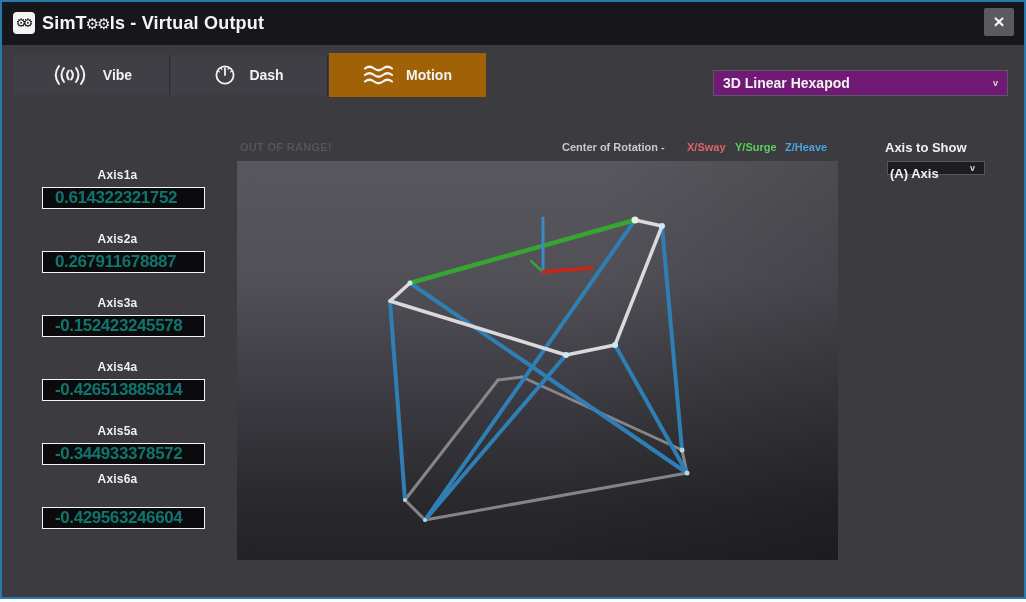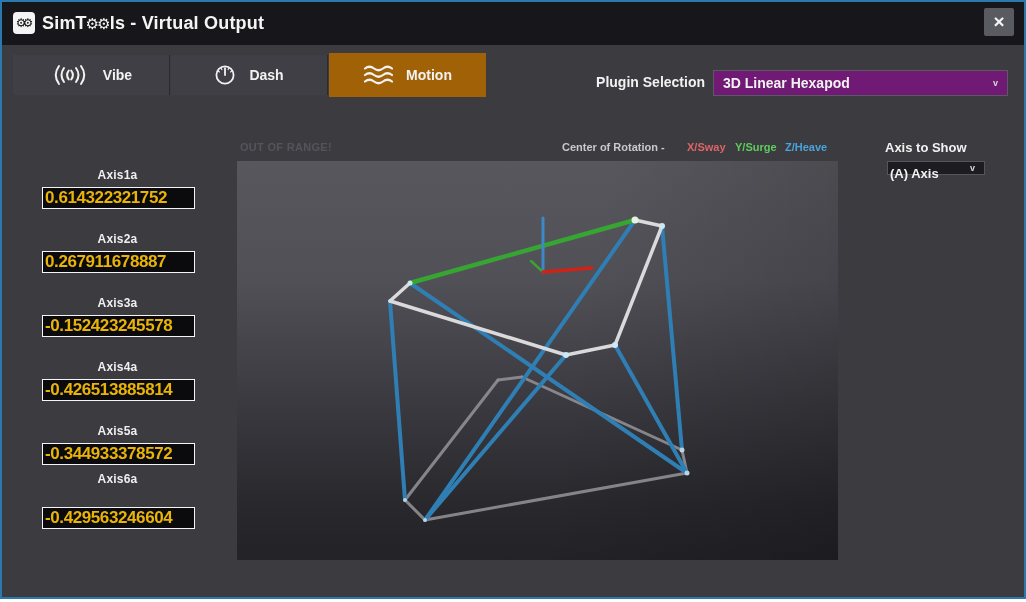--- a/index.html
+++ b/index.html
@@ -59,22 +59,22 @@
     position:absolute;right:9px;top:0;height:100%;display:flex;align-items:center;
     font-size:9px;color:#d8d8d8;font-weight:bold;
   }
   
   .axis-label{
     position:absolute;left:40px;width:151px;text-align:center;
     color:#f0f0f0;font-size:12px;font-weight:bold;letter-spacing:.2px;
   }
   .axis-box{
     position:absolute;left:40px;width:149px;height:20px;background:#0b0b0d;
-    border:1px solid #f5f5f5;color:#eab308;font-size:17px;font-weight:bold;
-    line-height:20px;letter-spacing:-0.4px;padding-left:2px;
+    border:1px solid #f5f5f5;color:#0f766e;font-size:17px;font-weight:bold;
+    line-height:20px;letter-spacing:-0.4px;padding-left:12px;
     white-space:nowrap;overflow:hidden;
   }
   
   .oor{position:absolute;left:238px;top:139px;font-size:11px;font-weight:bold;color:#54545b;letter-spacing:.3px;}
   .cor{position:absolute;left:560px;top:139px;font-size:11px;font-weight:bold;color:#c9c9cd;}
   .legend{position:absolute;top:139px;font-size:11px;font-weight:bold;}
   .lg0{left:685px;} .lg1{left:733px;} .lg2{left:783px;}
   .ats-label{position:absolute;left:883px;top:138px;width:102px;text-align:left;color:#f2f2f2;font-size:13px;font-weight:bold;}
   .axis-dd{left:885px;top:159px;width:98px;height:14px;background:#1d1d21;border-color:#55555b;font-size:13px;line-height:23px;padding-left:2px;}
   
@@ -129,21 +129,20 @@
     <span class="t-icon">
       <svg width="30" height="22" viewBox="0 0 30 22" fill="none" stroke="#f2f2f2" stroke-width="2.2" stroke-linecap="round">
         <path d="M2,5 q4.5,-3.5 9,0 t9,0 t9,0" transform="translate(0,-0.5)"></path>
         <path d="M2,11 q4.5,-3.5 9,0 t9,0 t9,0"></path>
         <path d="M2,17 q4.5,-3.5 9,0 t9,0 t9,0" transform="translate(0,0.5)"></path>
       </svg>
     </span>
     <span class="t-label">Motion</span>
   </div>
 
-  <div class="plugin-label">Plugin Selection</div>
   <div class="dropdown plugin-dd">
     <span>3D Linear Hexapod</span>
     <span class="chev">v</span>
   </div>
 
   <div class="axis-label" style="top:166px">Axis1a</div>
   <div class="axis-box" style="top:185px">0.614322321752</div>
   <div class="axis-label" style="top:230px">Axis2a</div>
   <div class="axis-box" style="top:249px">0.267911678887</div>
   <div class="axis-label" style="top:294px">Axis3a</div>

